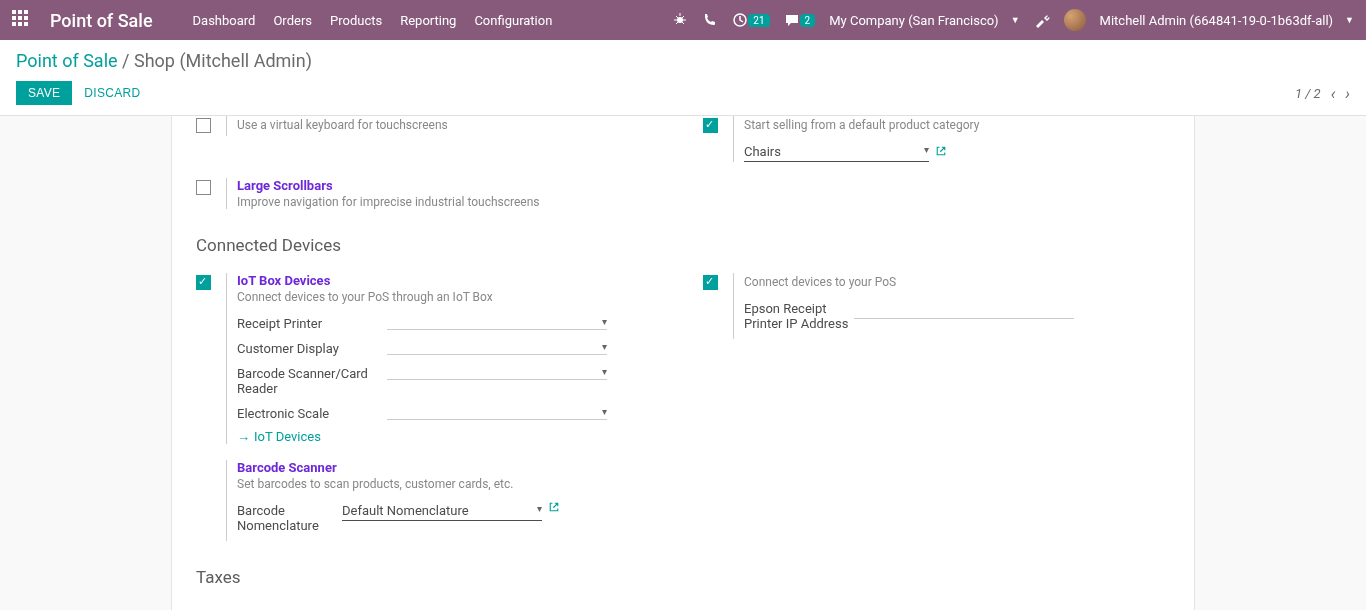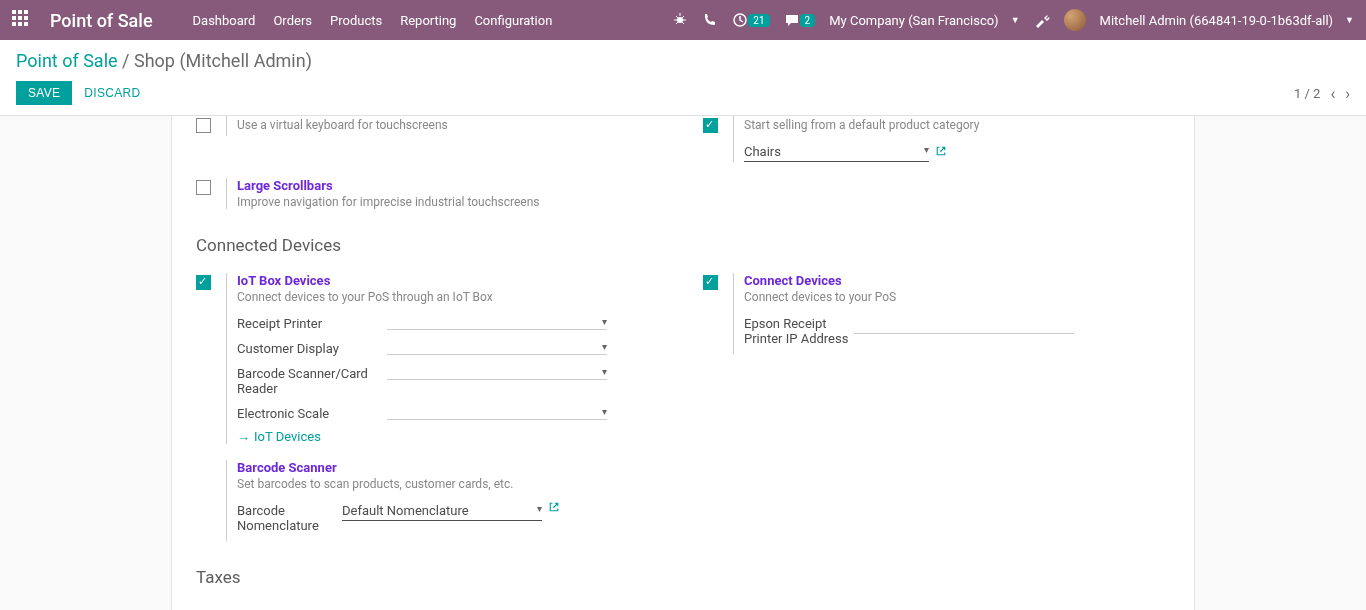--- a/index.html
+++ b/index.html
@@ -16,21 +16,21 @@
 .badge { background: #00a09d; color:#fff; font-size: 10px; padding: 1px 5px; border-radius: 4px; }
 .company { display:flex; align-items:center; gap:12px; cursor:pointer; font-size:13px; }
 .avatar { width:22px; height:22px; border-radius:50%; background: radial-gradient(circle at 30% 30%, #d4a373, #8b5a3c); }
 .caret { font-size: 9px; }
 .breadcrumb-bar { background:#fff; padding: 10px 16px 0 16px; }
 .breadcrumb { font-size: 18px; color:#6b6b6b; }
 .breadcrumb a { color:#00a09d; text-decoration:none; cursor:pointer; }
 .actions-row { display:flex; align-items:center; padding: 10px 16px; background:#fff; border-bottom:1px solid #e0e0e0; }
 .btn-primary { background:#00a09d; color:#fff; border:none; padding: 5px 12px; font-size: 12px; font-weight: 500; cursor:pointer; letter-spacing:0.3px; }
 .btn-link { background:none; border:none; color:#00a09d; padding: 5px 12px; font-size: 12px; cursor:pointer; font-weight:500; letter-spacing:0.3px; }
-.pager { margin-left:auto; display:flex; align-items:center; gap:10px; color:#6b6b6b; }
+.pager { margin-left:auto; display:flex; align-items:center; gap:10px; color:#6b6b6b;font-style:italic; }
 .pager-arrow { cursor:pointer; font-size: 16px; color:#6b6b6b; }
 .content-wrap { display:flex; justify-content:center; }
 .form-sheet { background:#fff; width: 1024px; border-left:1px solid #e5e5e5; border-right:1px solid #e5e5e5; padding: 0 24px 24px 24px; min-height: 500px; }
 .two-col { display:flex; gap: 40px; }
 .col { flex: 1; }
 .setting-box { display:flex; padding: 8px 0; }
 .chk-col { width: 30px; padding-top:2px; }
 .chk { width:15px; height:15px; border:1px solid #888; display:inline-block; cursor:pointer; position:relative; }
 .chk.checked { background:#00a09d; border-color:#00a09d; }
 .chk.checked::after { content:"✓"; color:#fff; font-size:11px; position:absolute; top:-1px; left:1px; }
@@ -236,21 +236,20 @@
             </div>
           </div>
         </div>
       </div>
     </div>
 
     <div class="col">
       <div class="setting-box">
         <div class="chk-col"><span class="chk checked"></span></div>
         <div class="setting-divider">
-          <div class="setting-title">Connect Devices</div>
           <div class="setting-desc">Connect devices to your PoS</div>
           <div class="inner-fields">
             <div class="field-row">
               <div class="field-label-sm" style="width:110px;">Epson Receipt Printer IP Address</div>
               <input class="txtin" type="text" style="">
             </div>
           </div>
         </div>
       </div>
     </div>

